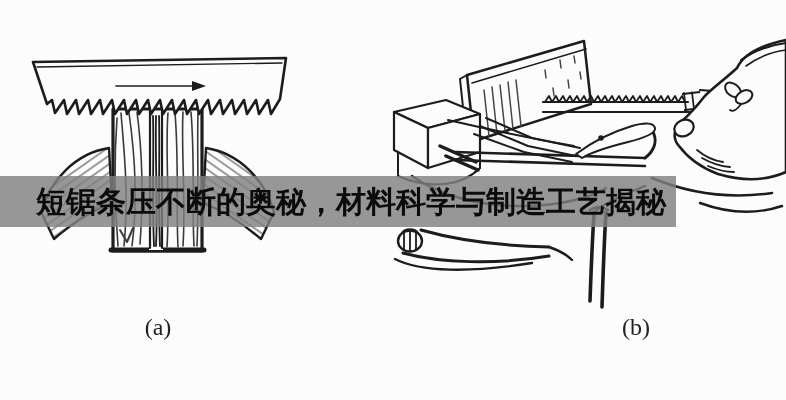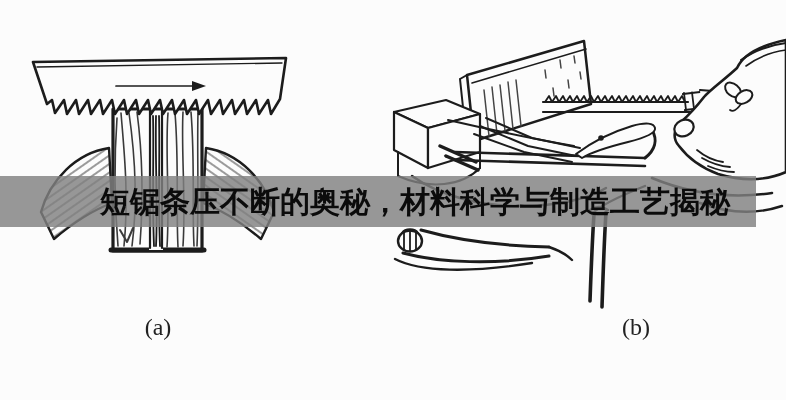--- a/index.html
+++ b/index.html
@@ -4,23 +4,23 @@
 <style>
   html,body{margin:0;padding:0;}
   body{
     width:786px;height:400px;overflow:hidden;position:relative;
     background:var(--paper,#fcfcfc);
     font-family:"Liberation Sans",sans-serif;
   }
   .stage{position:absolute;inset:0;width:786px;height:400px;}
   svg.art{position:absolute;left:0;top:0;color:var(--ink,#1c1c1c);}
   .banner{
-    position:absolute;left:0;top:176px;width:756px;height:51px;
+    position:absolute;left:0;top:176px;width:676px;height:51px;
     background:var(--overlay,rgba(128,128,128,0.82));
-    display:flex;align-items:center;box-sizing:border-box;padding-left:100px;
+    display:flex;align-items:center;box-sizing:border-box;padding-left:36px;
   }
   .banner-text{
     color:var(--title-ink,#0b0b0b);
     font-size:30px;font-weight:bold;line-height:1;white-space:nowrap;
     letter-spacing:0px;
     font-family:"Liberation Sans",sans-serif;
   }
   .fig-label{
     position:absolute;width:60px;text-align:center;
     color:var(--label-ink,#222);

